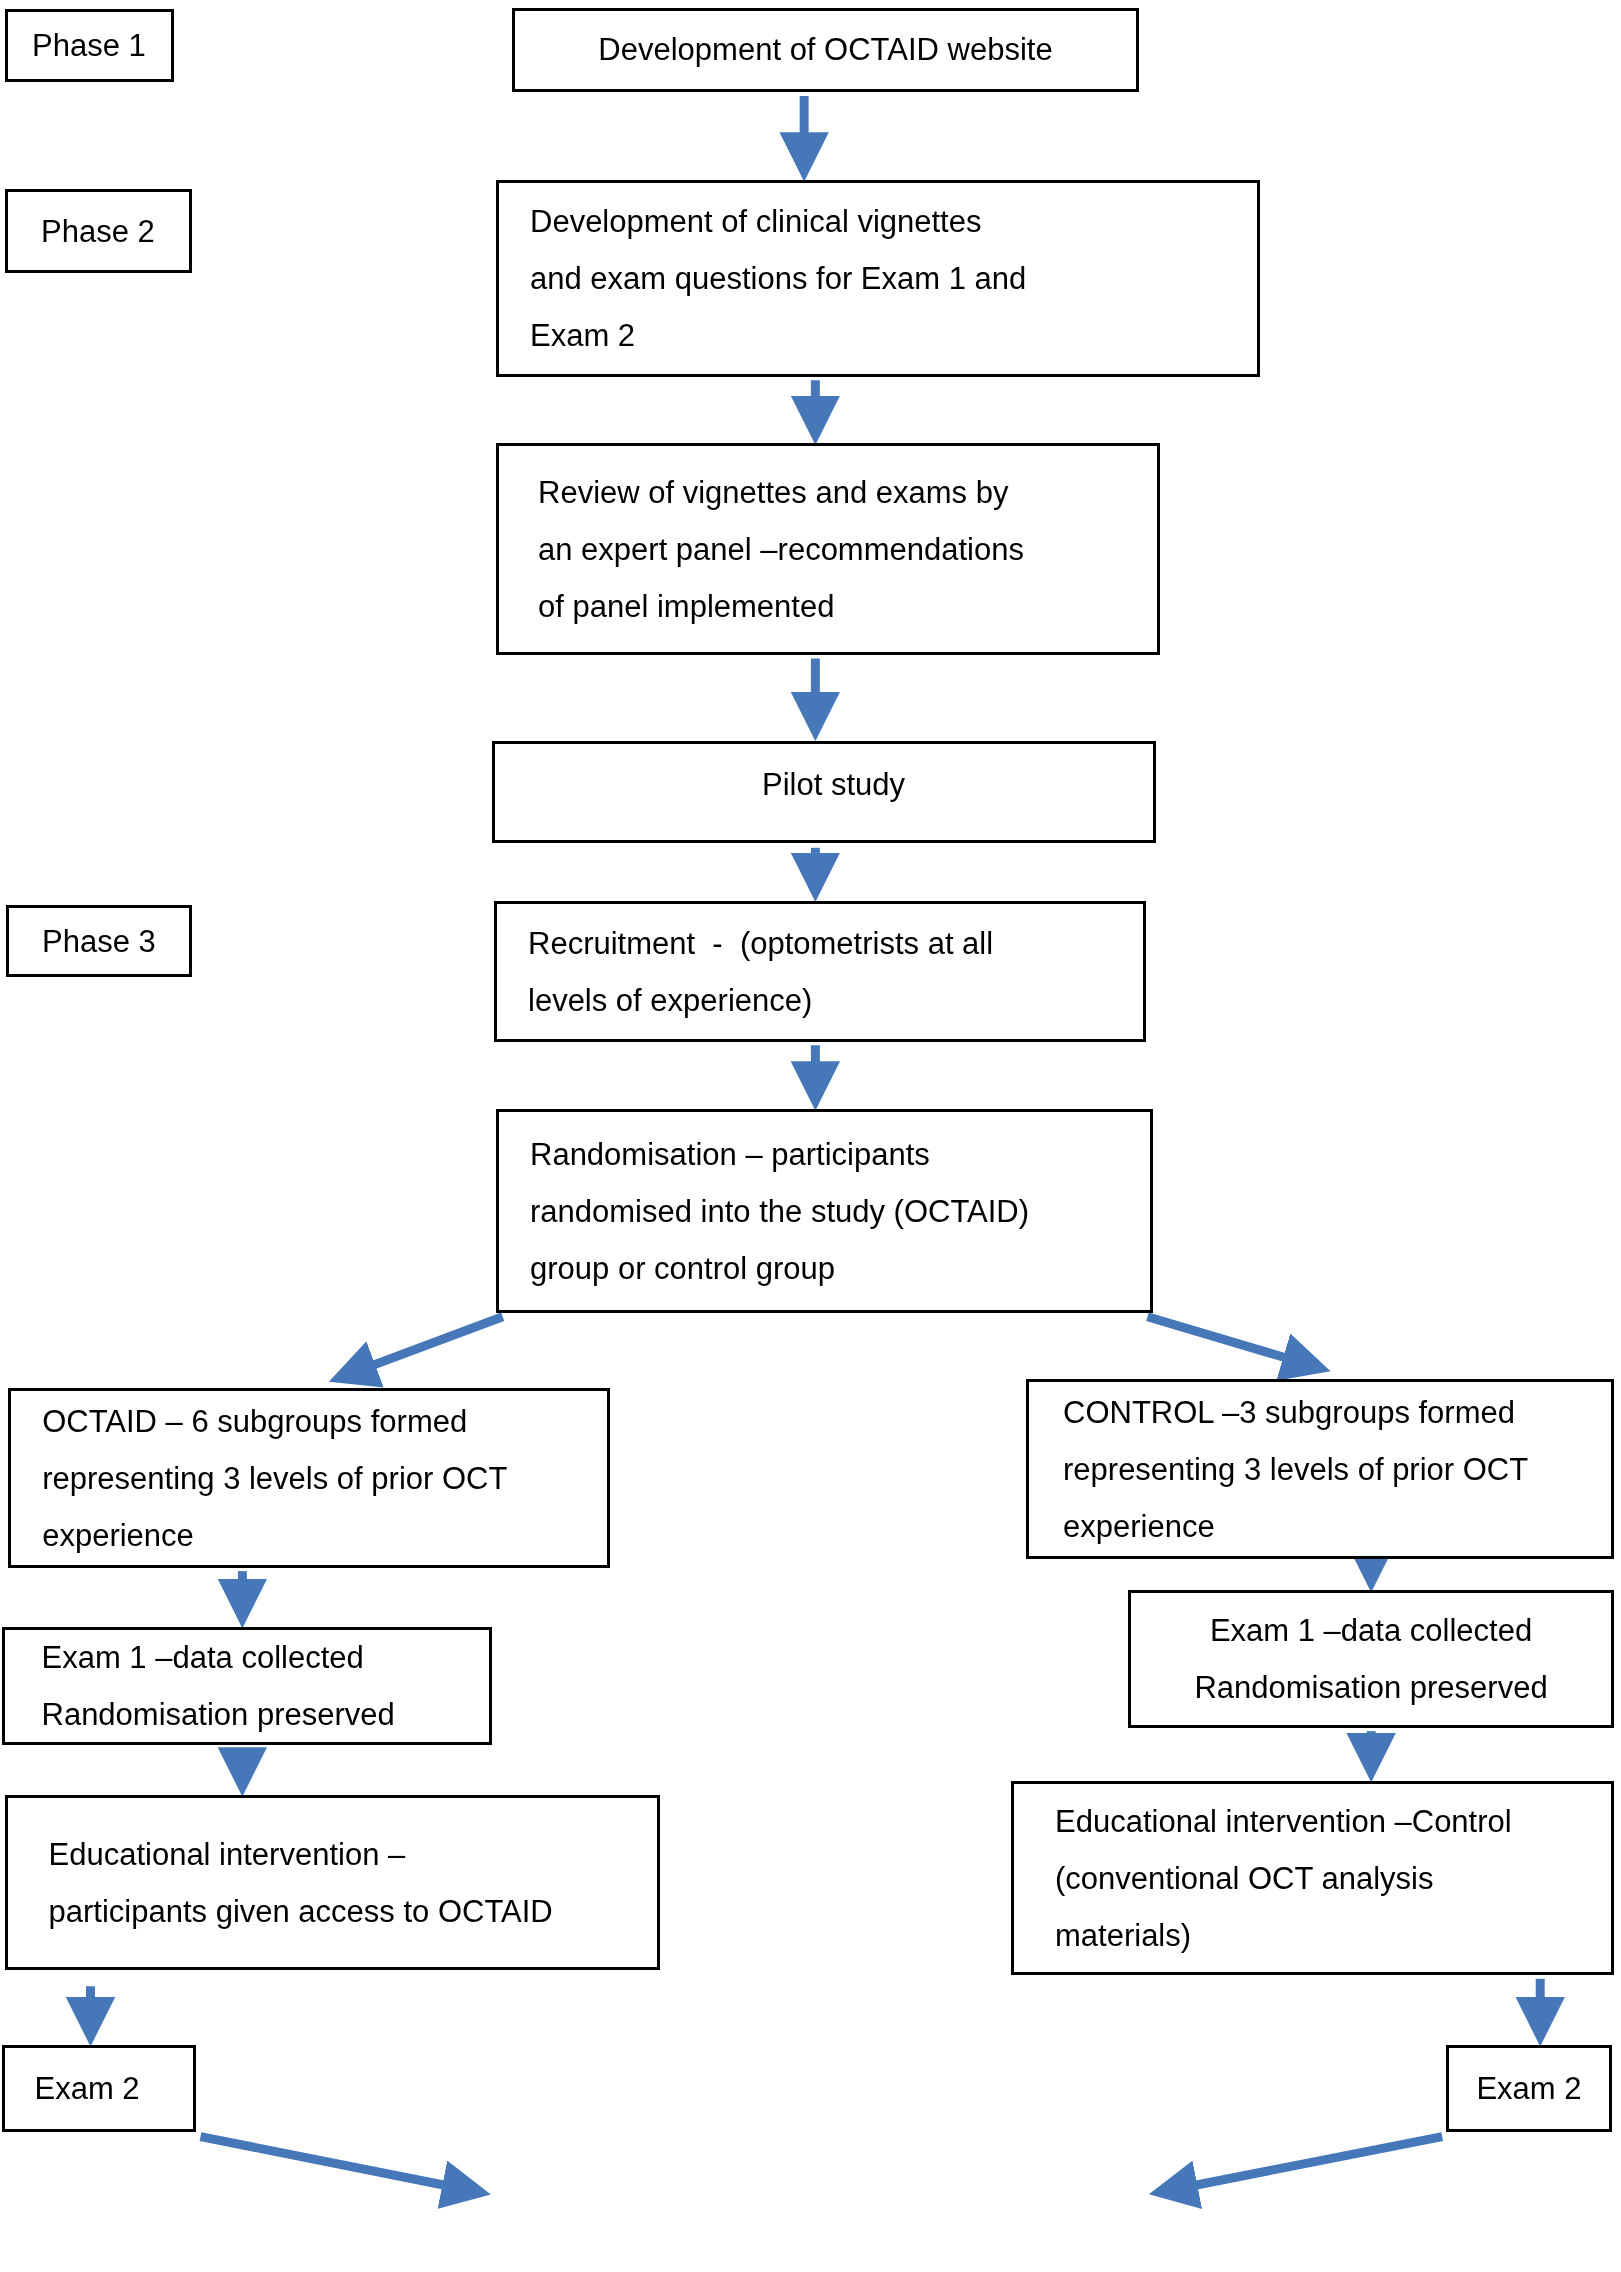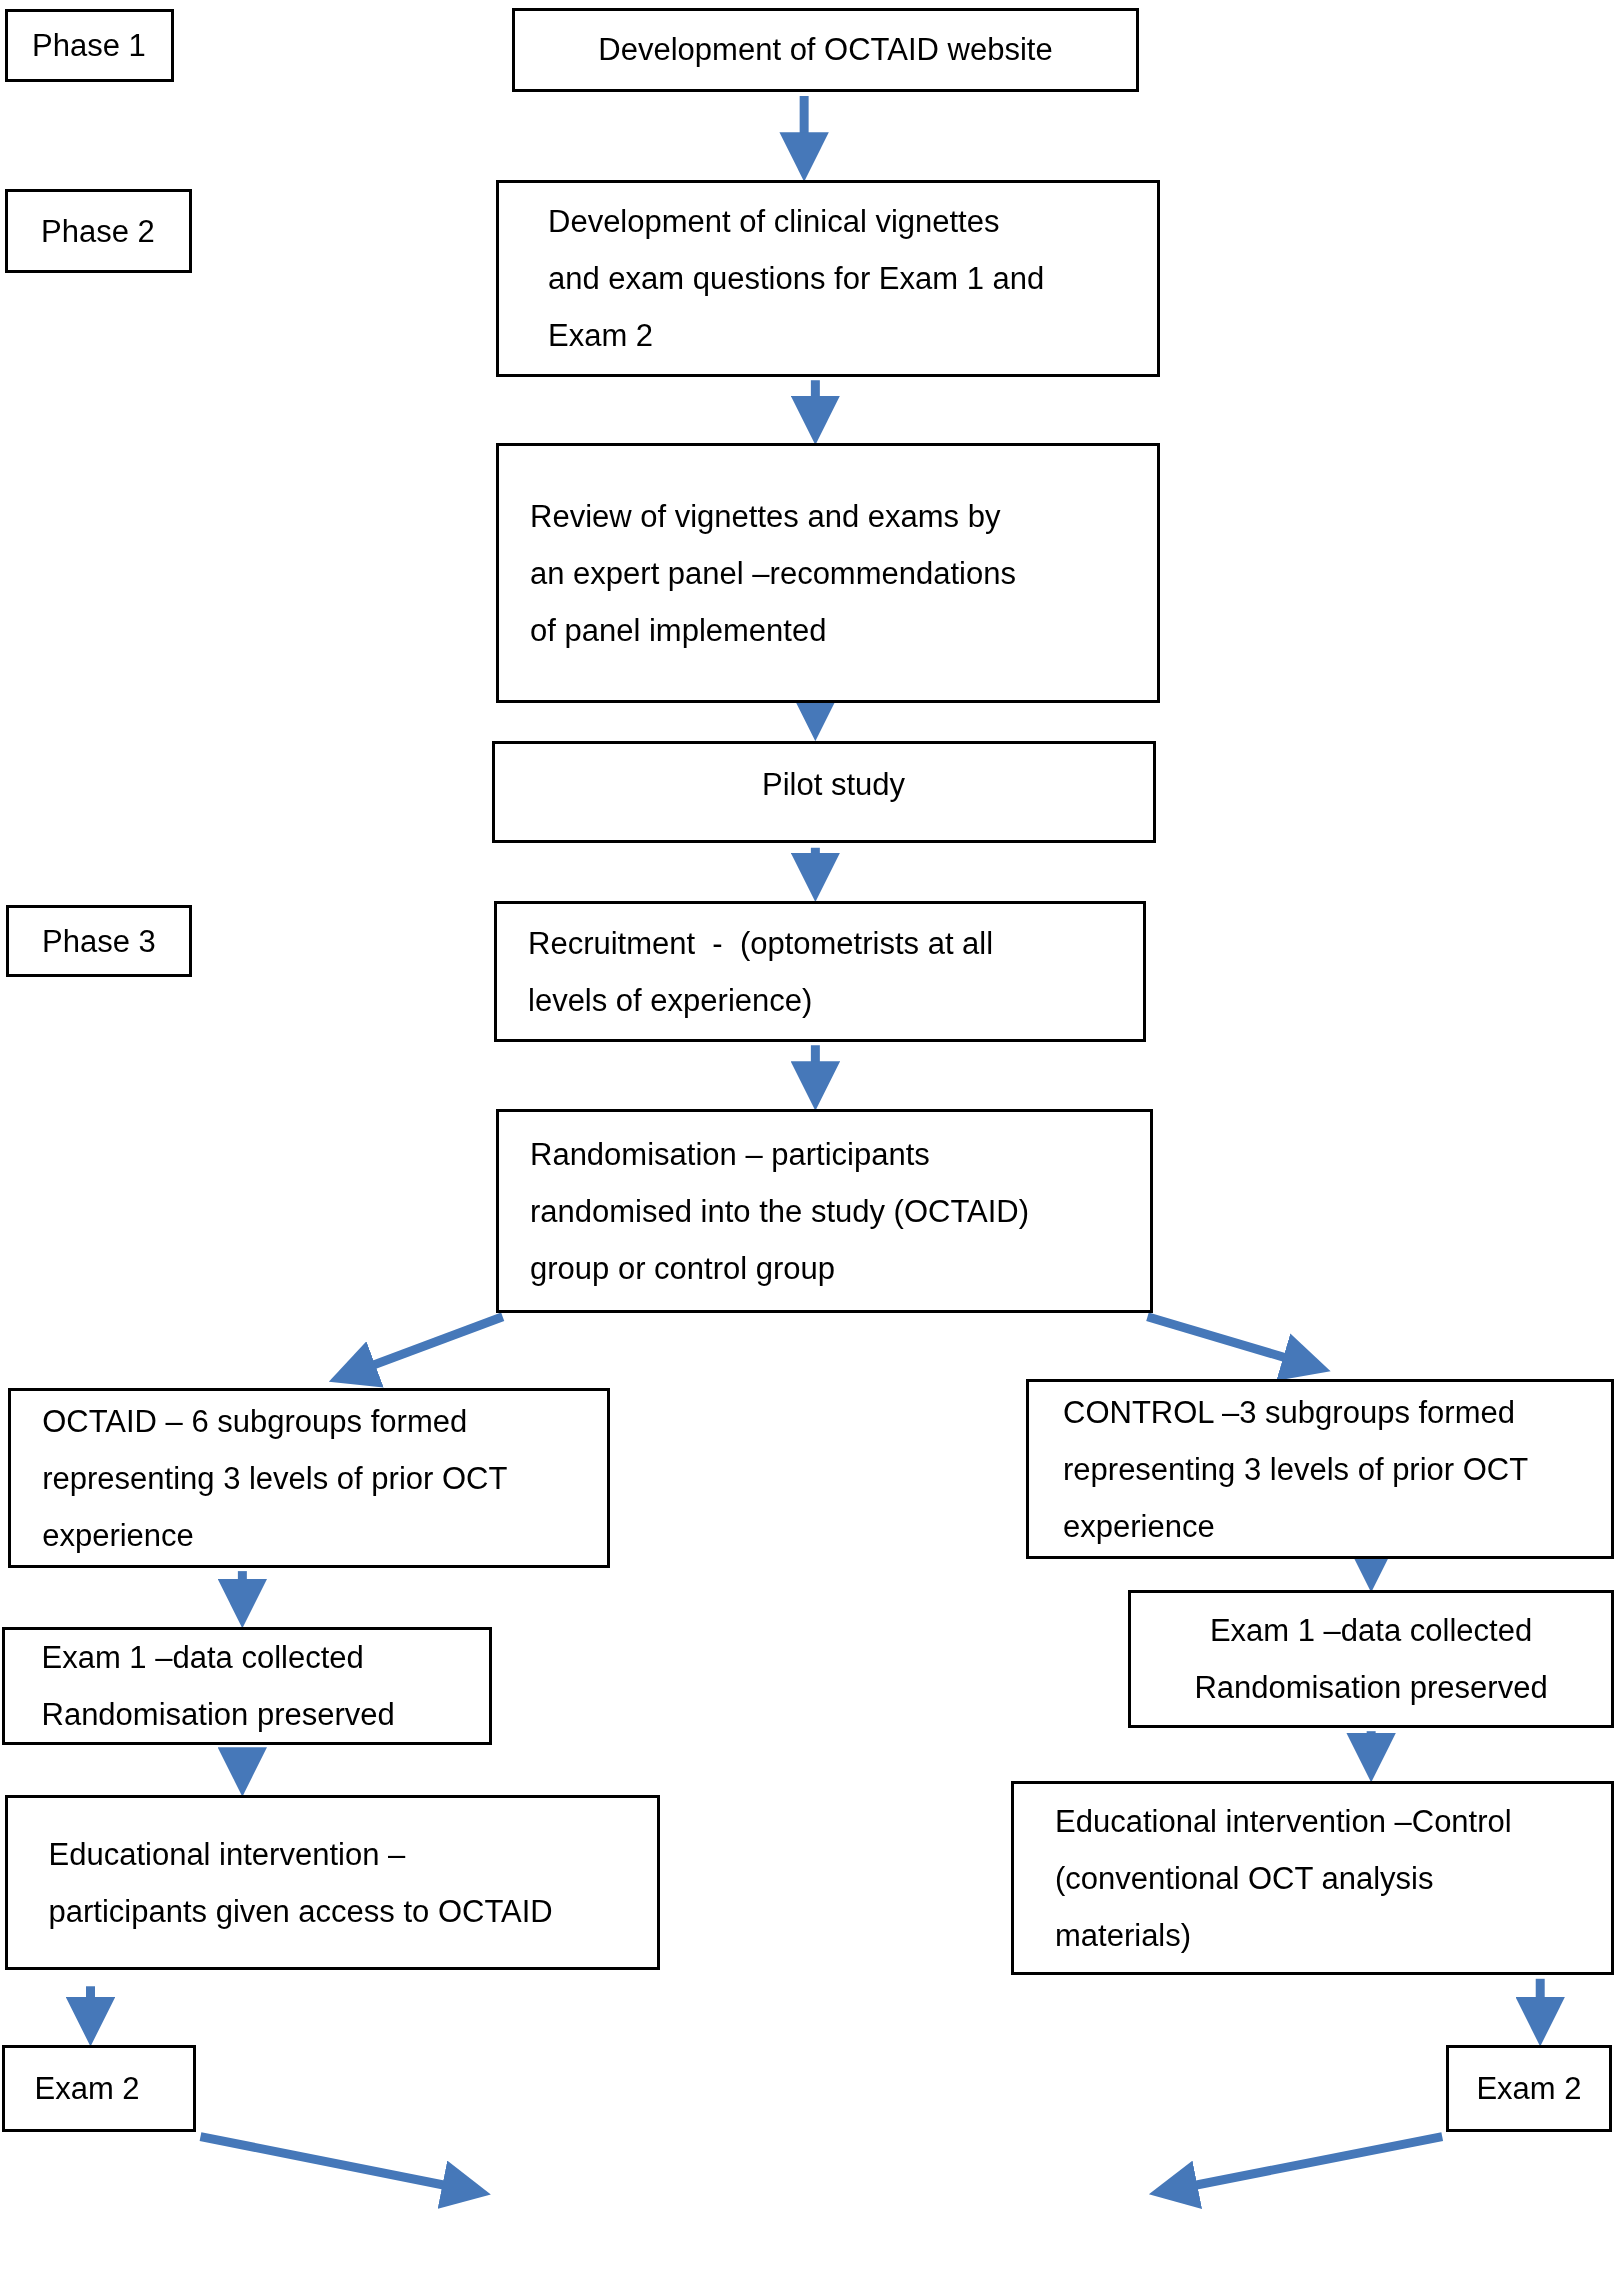--- a/index.html
+++ b/index.html
@@ -70,27 +70,27 @@
     <span class="line">Phase 2</span>
   </div>
   <div class="node align-center" style="left:6px;top:905px;width:186px;height:72px;">
     <span class="line">Phase 3</span>
   </div>
 
   <div class="node align-center" style="left:512px;top:7.5px;width:627px;height:84px;">
     <span class="line">Development of OCTAID website</span>
   </div>
 
-  <div class="node align-left" style="left:496px;top:180px;width:664px;height:197px;padding-left:49px;">
+  <div class="node align-left" style="left:496px;top:180px;width:764px;height:197px;padding-left:31px;">
     <span class="line">Development of clinical vignettes</span>
     <span class="line">and exam questions for Exam 1 and</span>
     <span class="line">Exam 2</span>
   </div>
 
-  <div class="node align-left" style="left:496px;top:443px;width:664px;height:260px;padding-left:31px;">
+  <div class="node align-left" style="left:496px;top:443px;width:664px;height:212px;padding-left:39px;">
     <span class="line">Review of vignettes and exams by</span>
     <span class="line">an expert panel –recommendations</span>
     <span class="line">of panel implemented</span>
   </div>
 
   <div class="node align-center top-pad" style="left:492px;top:741px;width:664px;height:102px;padding-top:12px;">
     <span class="line">Pilot study</span>
   </div>
 
   <div class="node align-left" style="left:494px;top:901px;width:652px;height:141px;padding-left:31px;">

